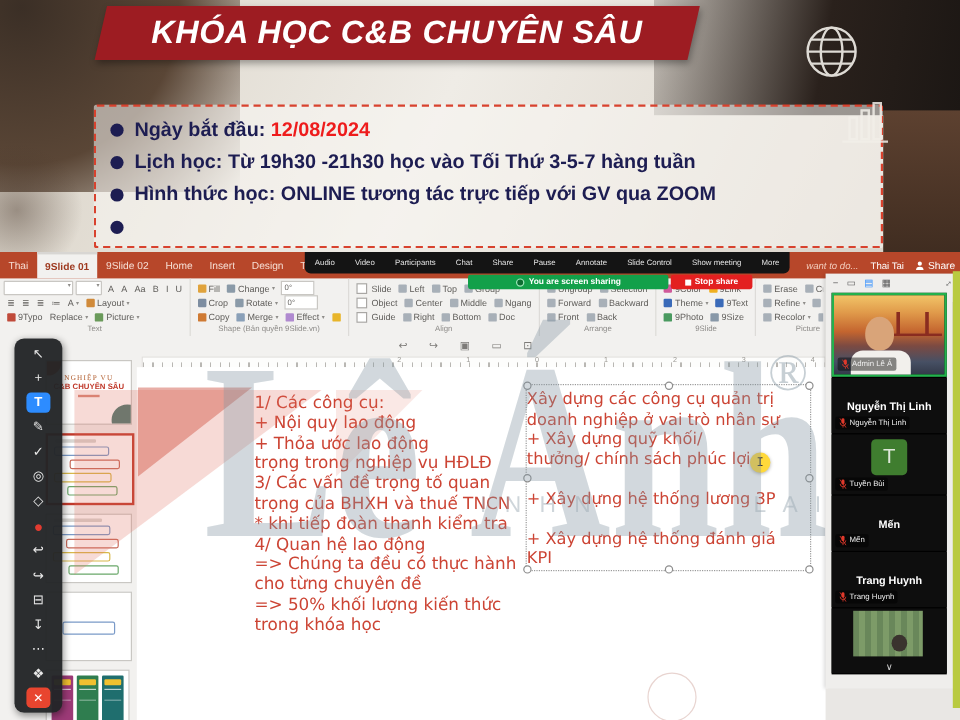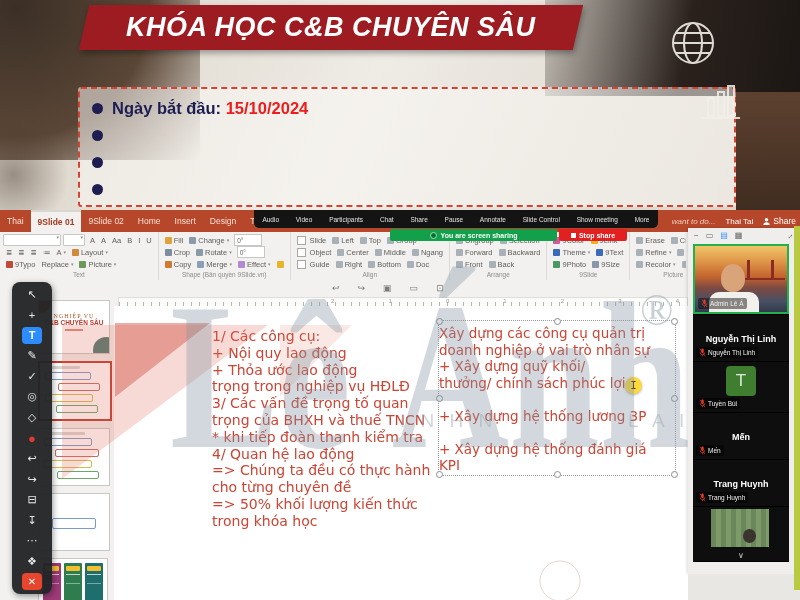--- a/index.html
+++ b/index.html
@@ -174,27 +174,29 @@
   </svg>
 
   <div class="abs banner">
     <span>KHÓA HỌC C&amp;B CHUYÊN SÂU</span>
   </div>
 
   <div class="abs infobox">
     <div id="info-rows">
         <div class="inforow">
           <span class="dot"></span>
-          <span class="txt">Ngày bắt đầu: <span class="red">15/10/2024</span></span>
+          <span class="txt">Ngày bắt đầu: <span class="red">12/08/2024</span></span>
         </div>
         <div class="inforow">
           <span class="dot"></span>
+          <span class="txt">Lịch học: Từ 19h30 -21h30 học vào Tối Thứ 3-5-7 hàng tuần</span>
         </div>
         <div class="inforow">
           <span class="dot"></span>
+          <span class="txt">Hình thức học: ONLINE tương tác trực tiếp với GV qua ZOOM</span>
         </div>
         <div class="inforow">
           <span class="dot"></span>
         </div>
       </div>
   </div>
 
   <div class="abs ppt">
 
     <div class="abs tabsbar" id="tabsbar">

